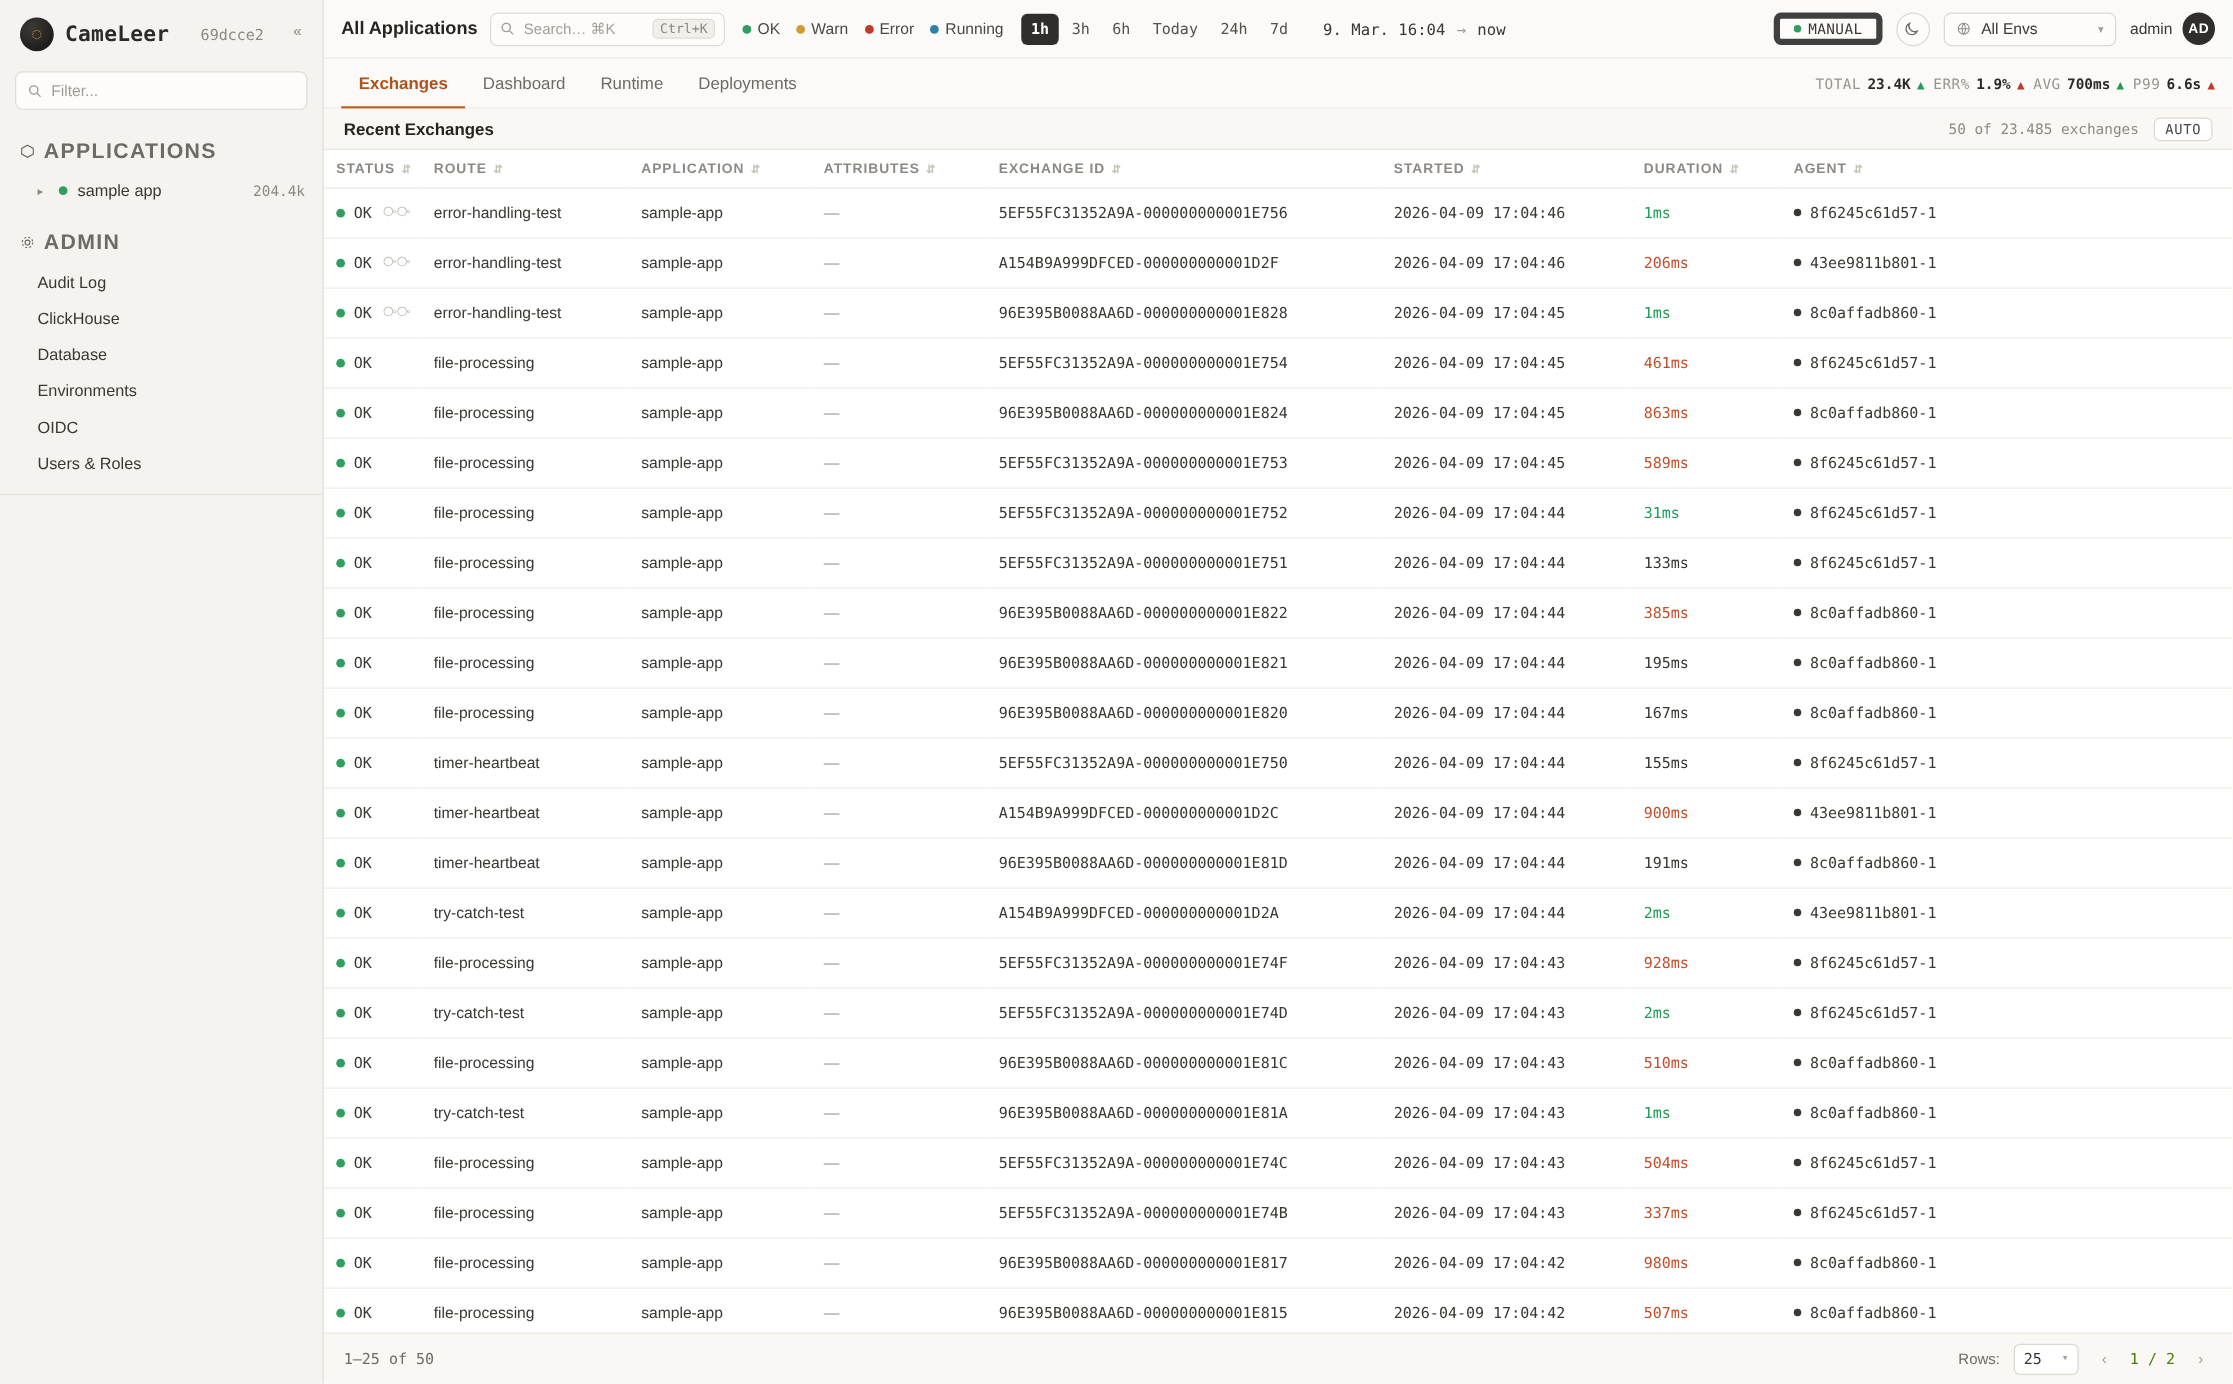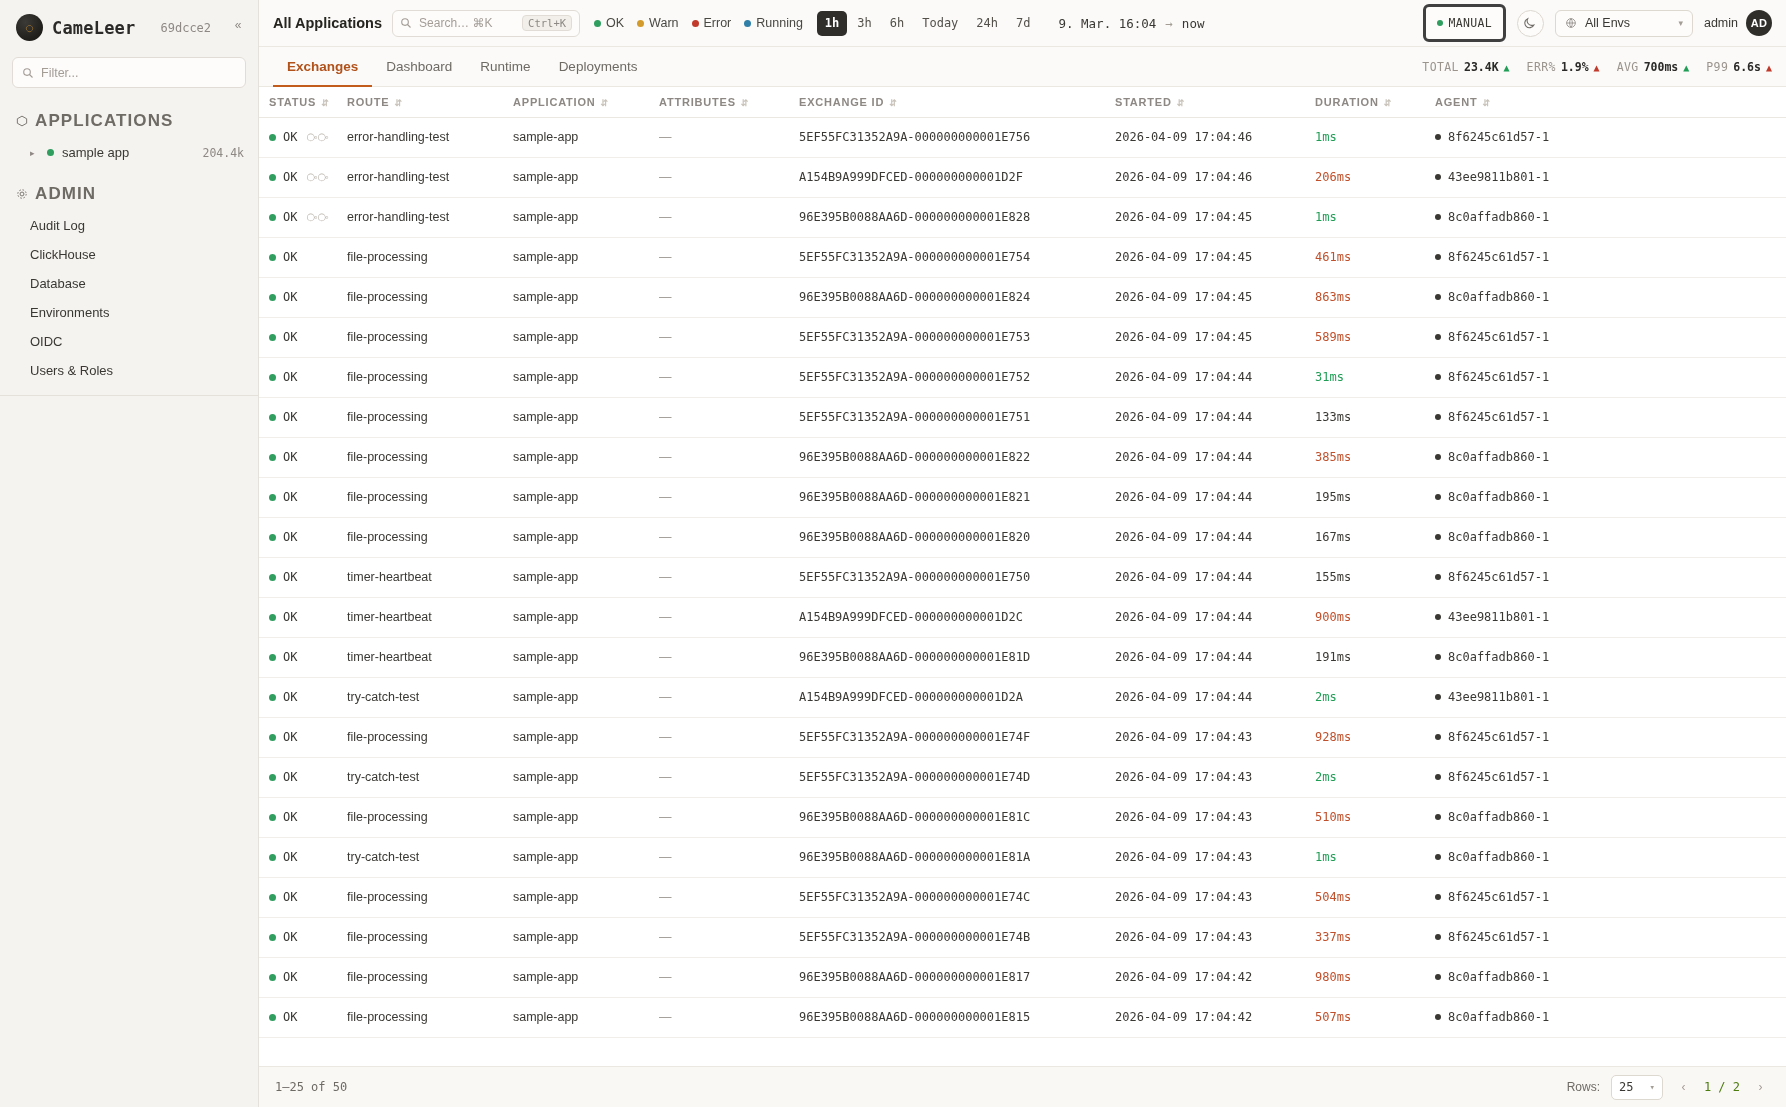--- a/index.html
+++ b/index.html
@@ -99,21 +99,21 @@
   .seg-btn.active { background: #2f2e2a; color: #fff; font-weight: 700; }
   .range-box {
     display: flex; align-items: center; gap: 9px;
     height: 26px; padding: 0 10px; font-size: 12.5px; color: #3a3833;
     font-family: "DejaVu Sans Mono", monospace;
   }
   .range-box .arrow { color: #a39d96; }
   .topbar-right { margin-left: auto; display: flex; align-items: center; gap: 11px; }
   .manual-btn {
     display: flex; align-items: center; gap: 6px;
-    height: 26px; padding: 16px 11px; border: 3px solid #404040; border-radius: 6px;
+    height: 26px; padding: 0 11px; border: 5px solid #404040; border-radius: 6px;
     background: #fdfcfb; font-size: 11.5px; color: #3a3833; letter-spacing: .3px; cursor: pointer;
     font-family: "DejaVu Sans Mono", monospace;
   }
   .manual-btn .d { width: 6px; height: 6px; border-radius: 50%; background: #2f9e5f; }
   .icon-btn {
     width: 27px; height: 27px; border: 1px solid #ddd8d0; border-radius: 50%;
     background: #fdfcfb; display: flex; align-items: center; justify-content: center;
     color: #6e6a64; font-size: 13px; cursor: pointer;
   }
   .select-box {
@@ -132,21 +132,21 @@
   .tabsrow {
     height: 40px; display: flex; align-items: stretch;
     border-bottom: 1px solid #ebe7e1; padding: 0 14px 0 14px; background: #fbfaf8;
   }
   .tab {
     display: flex; align-items: center; padding: 0 14px;
     font-size: 13.5px; color: #6e6a64; cursor: pointer;
     border-bottom: 2px solid transparent; margin-bottom: -1px;
   }
   .tab.active { color: #b2521b; border-bottom-color: #c25c1d; font-weight: 700; }
-  .metrics { margin-left: auto; display: flex; align-items: center; gap: 17px; font-size: 11.5px; }
+  .metrics { margin-left: auto; display: flex; align-items: center; gap: 7px; font-size: 11.5px; }
   .metric { display: flex; align-items: baseline; gap: 5px; font-family: "DejaVu Sans Mono", monospace; }
   .metric .lbl { color: #9a948d; letter-spacing: .4px; }
   .metric .val { color: #2b2a28; font-weight: 700; }
   .up { color: #1f9d55; font-size: 10px; }
   .upr { color: #c0392b; font-size: 10px; }
   
   .content { flex: 1; display: flex; flex-direction: column; min-height: 0; background: #fff; }
   .card-head {
     height: 33px; display: flex; align-items: center;
     padding: 0 16px; background: #faf8f5; border-bottom: 1px solid #ebe7e1;
@@ -370,20 +370,27 @@
         </div>
         <div class="metric">
           <span class="lbl">P99</span>
           <span class="val">6.6s</span>
           <span class="upr">▲</span>
         </div>
       </div>
     </div>
 
     <div class="content">
+      <div class="card-head">
+        <div class="card-title">Recent Exchanges</div>
+        <div class="card-right">
+          <div class="card-count">50 of 23.485 exchanges</div>
+          <div class="auto-badge">AUTO</div>
+        </div>
+      </div>
 
       <div class="tablewrap">
         <table>
           <colgroup>
             <col style="width:78px">
               <col style="width:166px">
               <col style="width:146px">
               <col style="width:140px">
             <col style="width:316px">
               <col style="width:200px">

